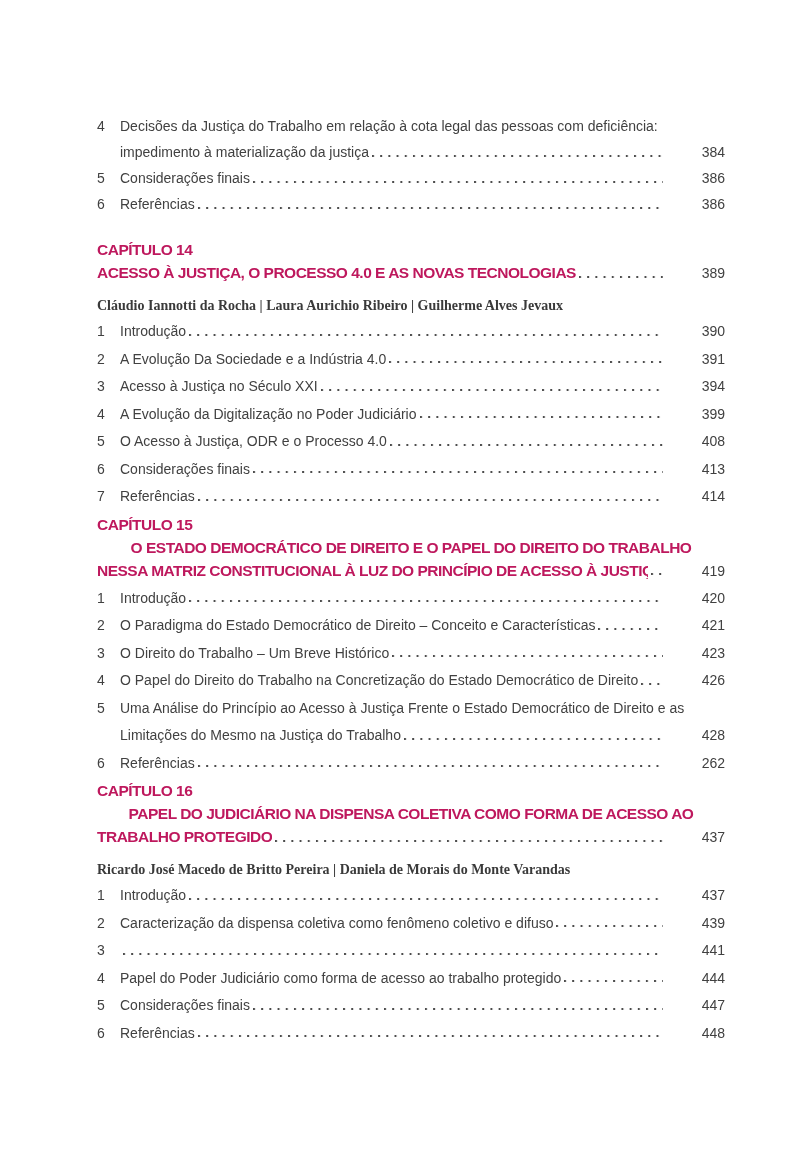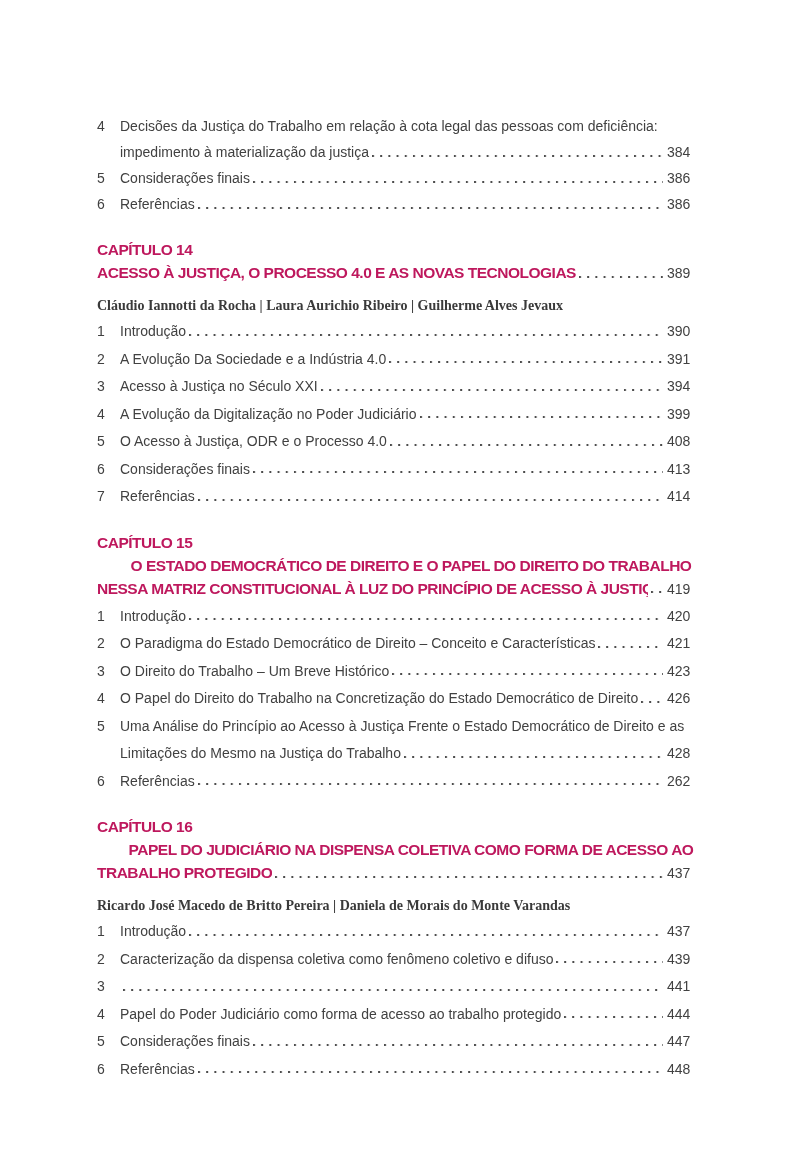--- a/index.html
+++ b/index.html
@@ -18,22 +18,22 @@
   .num{flex:0 0 23px;}
   .label{flex:0 0 auto;max-width:605px;white-space:nowrap;}
   .label.fill{flex:1 1 auto;}
   .leader{
     flex:1 1 12px;min-width:2px;height:2.2px;
     margin:0 4px 0 3px;
     background-image:radial-gradient(circle at 1.1px 1.1px,#4c4c4c 1.05px,rgba(0,0,0,0) 1.35px);
     background-size:8.2px 2.2px;background-repeat:repeat-x;
     align-self:baseline;
   }
-  .pg{flex:0 0 58px;text-align:left;font-size:14px;font-weight:400;color:#414141;}
-  .chapter{margin-top:20px;}
+  .pg{flex:0 0 58px;text-align:right;font-size:14px;font-weight:400;color:#414141;}
+  .chapter{margin-top:2px;}
   .chapter.first{margin-top:21px;}
   .ch-label,.ch-title{
     font-weight:700;font-size:15.5px;letter-spacing:-0.5px;
     color:#be185d;line-height:23px;
   }
   .ch-label{margin:0;}
   .title-row{line-height:23px;}
   .title-row .ch-title{flex:0 1 auto;white-space:nowrap;overflow:hidden;}
   .title-line{line-height:23px;white-space:nowrap;text-align:center;}
   .authors{

